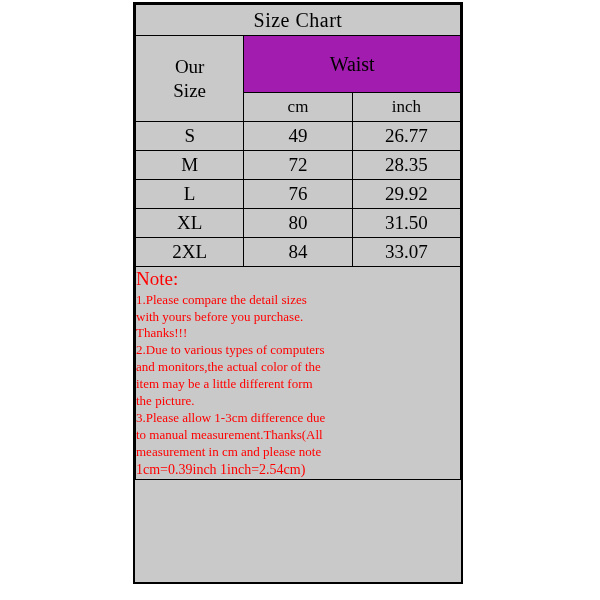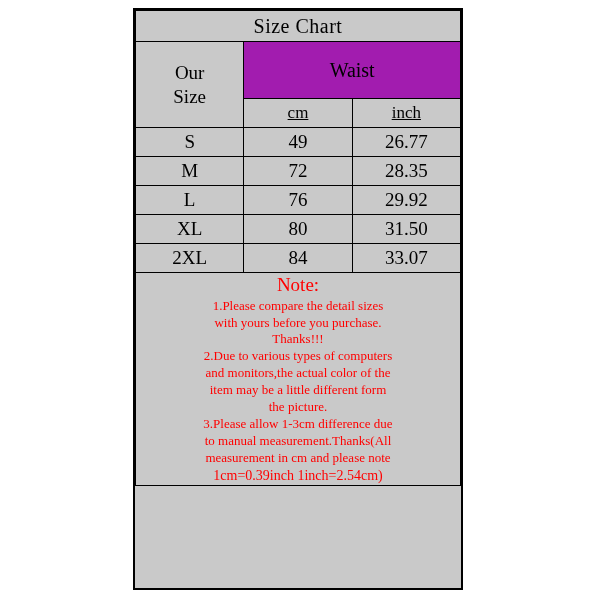--- a/index.html
+++ b/index.html
@@ -15,21 +15,21 @@
   }
   .page {
     position: relative;
     width: 600px;
     height: 600px;
     background: #ffffff;
   }
   .chart-wrap {
     position: absolute;
     left: 133px;
-    top: 8px;
+    top: 2px;
     width: 330px;
     height: 582px;
     border: 2px solid #000000;
     background: #c9c9c9;
     box-sizing: border-box;
   }
   table.size-chart {
     width: 100%;
     border-collapse: collapse;
     table-layout: fixed;
@@ -63,41 +63,40 @@
     font-weight: bold;
     height: 56px;
     background: #a21caf;
   }
   .unit-cell {
     font-size: 17px;
     height: 28px;
     text-align: left;
     padding-left: 6px;
     background: #c9c9c9;
-    text-decoration: underline;
   }
   .data-row td {
     font-size: 19px;
     height: 28px;
     background: #c9c9c9;
   }
   .data-row td.sizecol {
     font-size: 19px;
   }
   .note-cell {
     background: #c9c9c9;
     padding: 2px 6px 0 6px;
     text-align: center;
     border-top: 1px solid #000000;
   }
   .note-block {
     color: #ff0000;
     font-size: 19px;
     line-height: 1.25;
-    text-align: center;
+    text-align: left;
   }
   .note-title {
     color: #ff0000;
     font-size: 19px;
     line-height: 1.3;
   }
   .note-line {
     color: #ff0000;
     font-size: 13px;
     line-height: 1.3;

